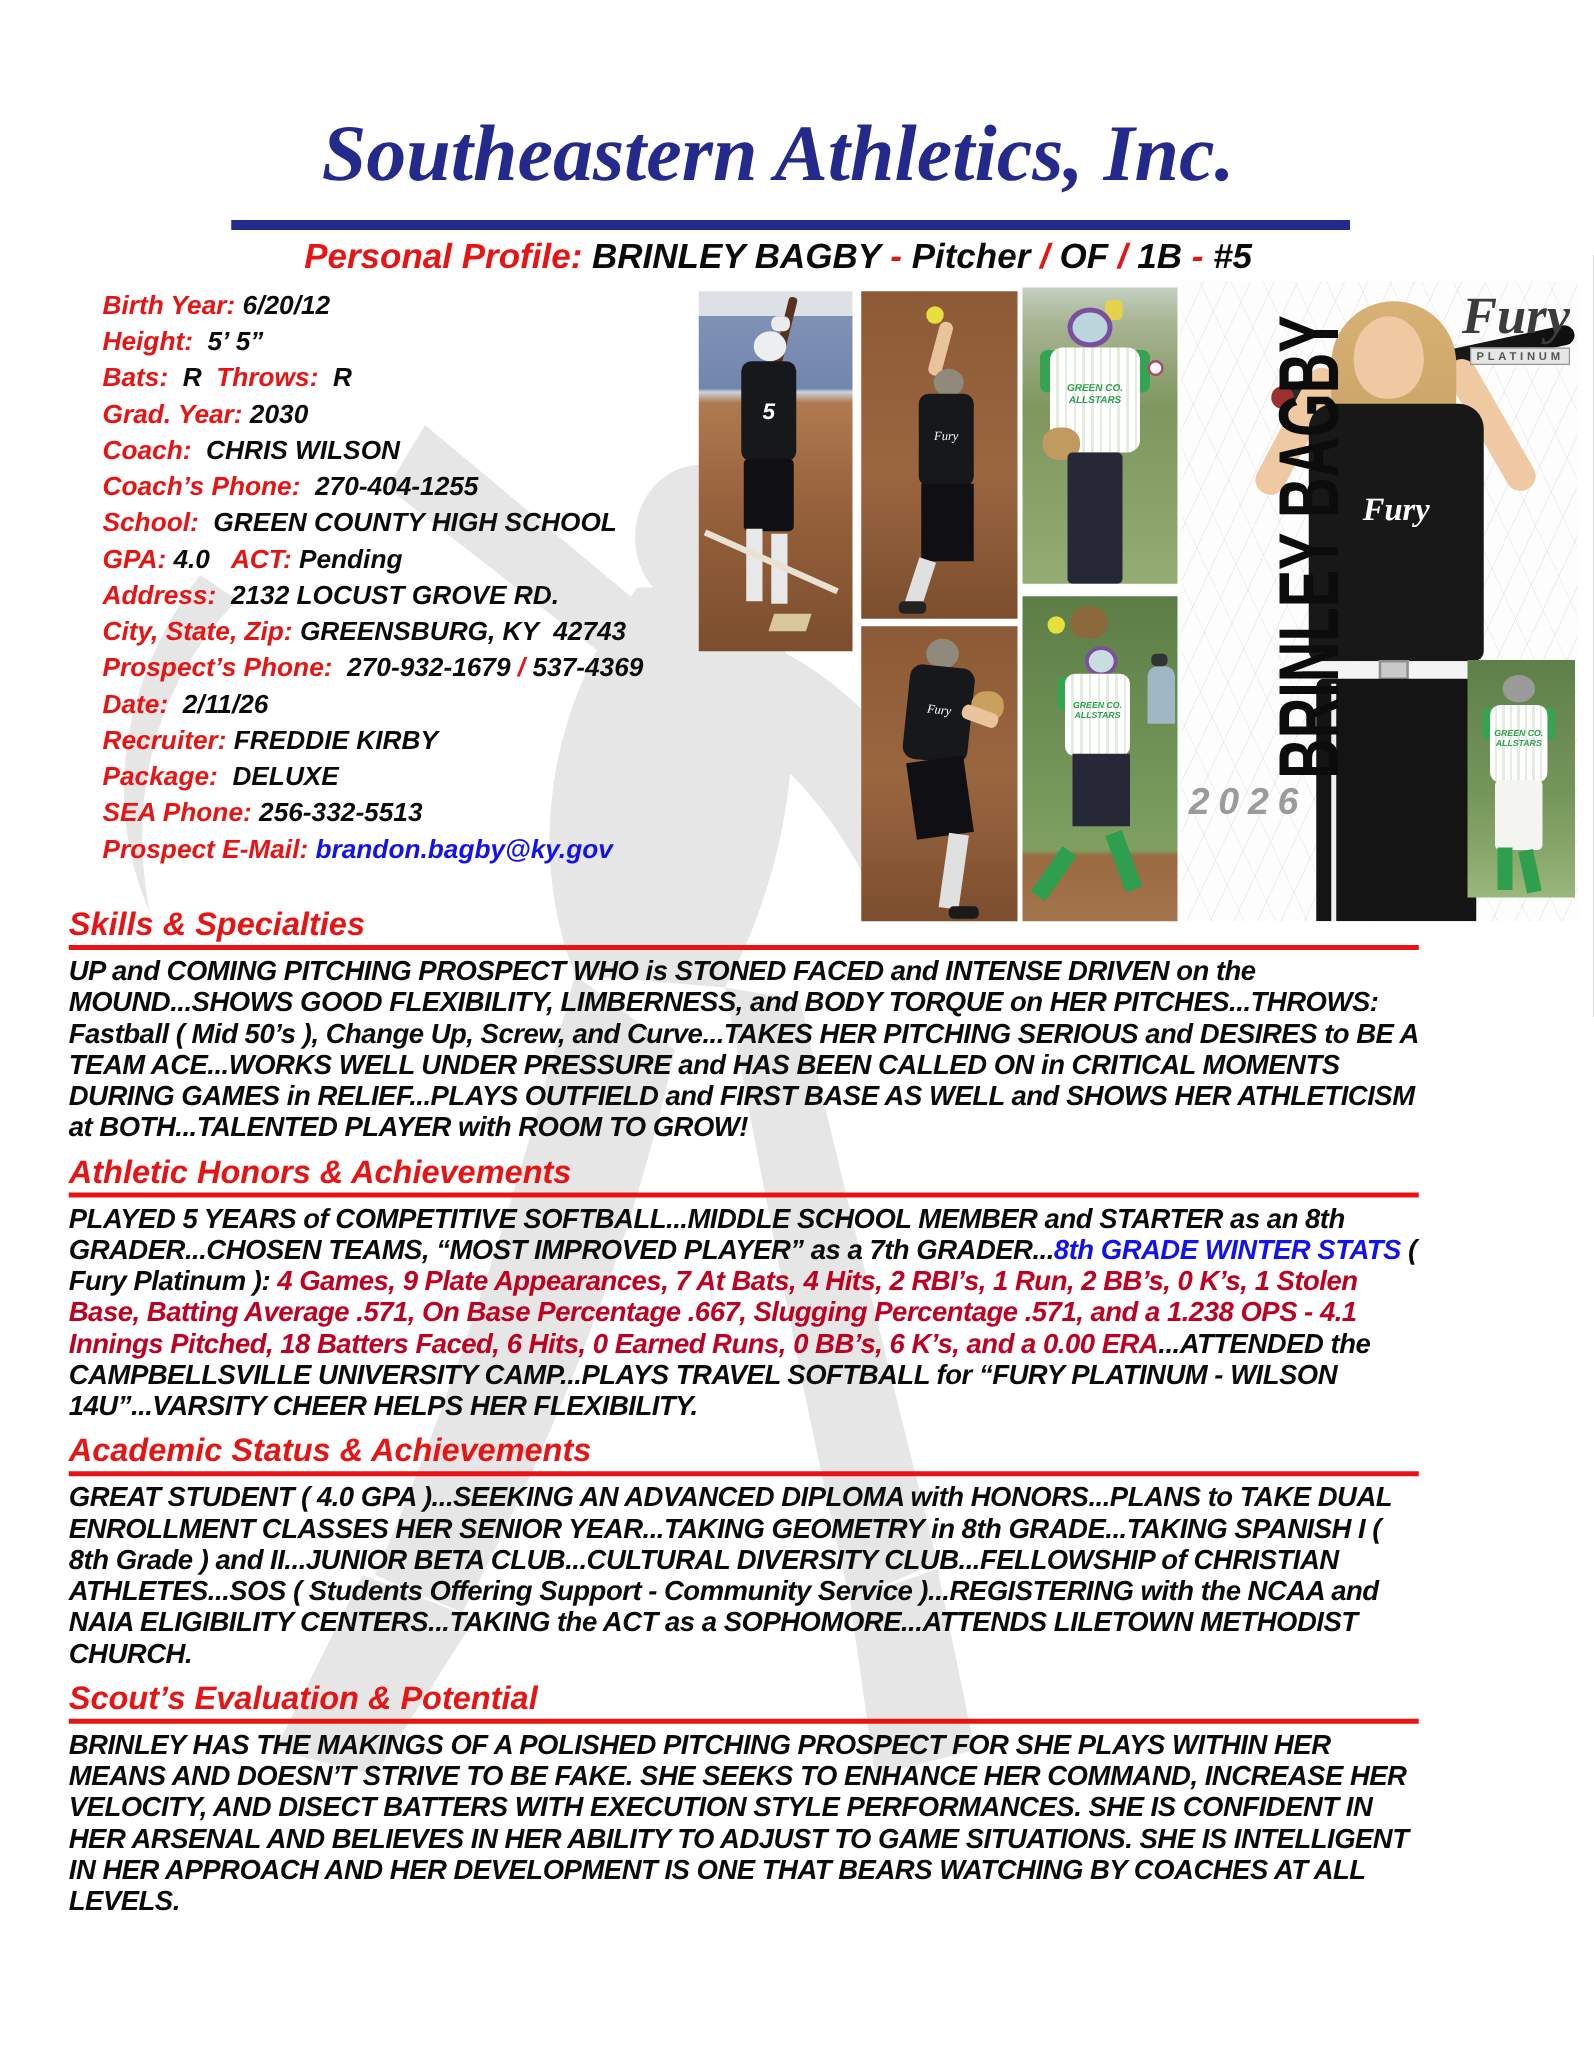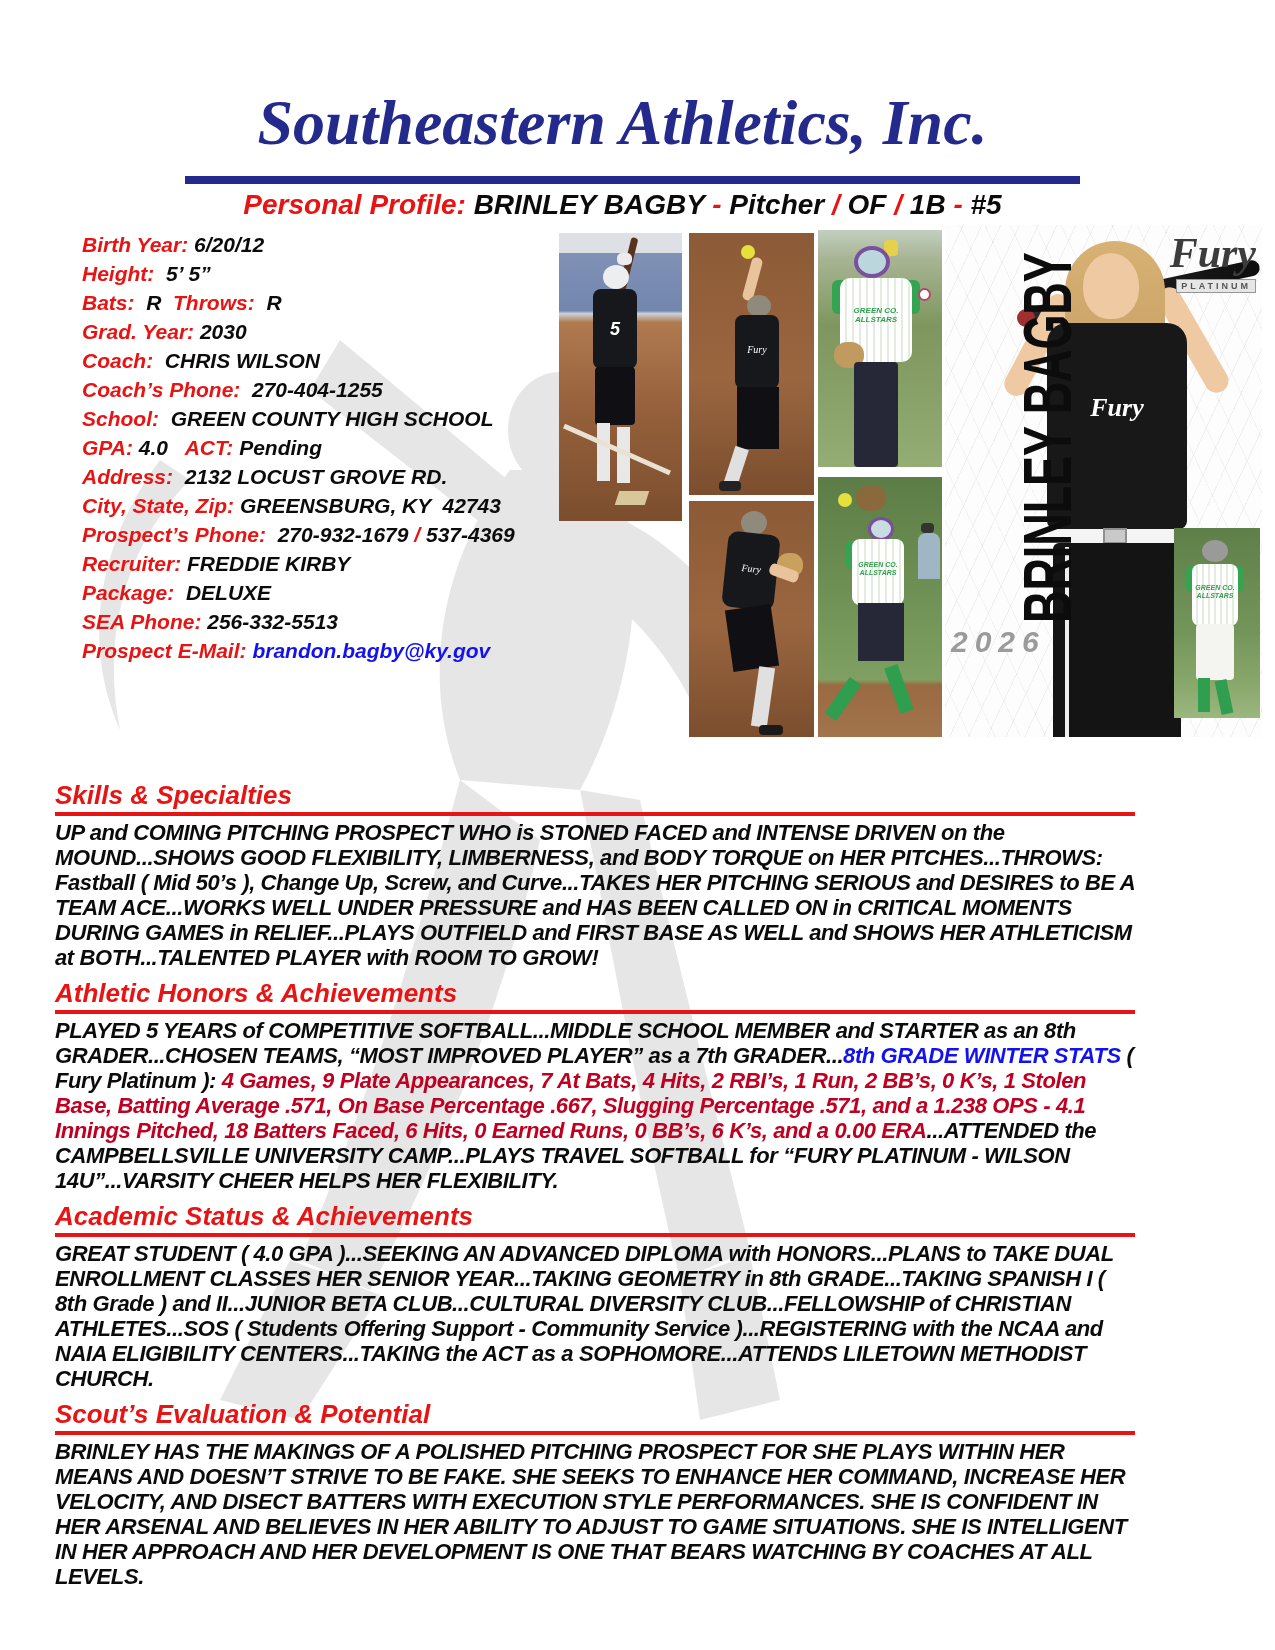--- a/index.html
+++ b/index.html
@@ -132,21 +132,21 @@
   .sp-torso{left:18px;top:36px;width:46px;height:62px;border-radius:8px;
     background:repeating-linear-gradient(90deg,#ffffff 0 4px,#e4ece0 4px 6px);
     color:#2f9e4e;font-weight:bold;font-style:italic;font-size:7px;text-align:center;padding-top:20px;line-height:8px;}
   .sp-slv1{left:12px;top:38px;width:12px;height:26px;background:#35a452;border-radius:5px;}
   .sp-slv2{left:58px;top:38px;width:12px;height:26px;background:#35a452;border-radius:5px;}
   .sp-pants{left:22px;top:96px;width:38px;height:56px;background:#f4f4f0;border-radius:4px;}
   .sp-sock1{left:24px;top:150px;width:12px;height:34px;background:#2f9e4e;}
   .sp-sock2{left:44px;top:152px;width:12px;height:34px;background:#2f9e4e;transform:rotate(-12deg);}
 
   
-  .sections{position:absolute;left:55px;top:780px;width:1080px;}
+  .sections{position:absolute;left:55px;top:724px;width:1080px;}
   .sec h2{font-style:italic;font-weight:bold;font-size:26px;line-height:30px;color:var(--red);
     border-bottom:4px solid var(--red);padding-bottom:2px;margin:8px 0 4px 0;}
   .sec:first-child h2{margin-top:0;}
   .sec p{font-style:italic;font-weight:bold;font-size:22px;line-height:25px;letter-spacing:-0.4px;
     text-align:left;}
 </style>
 </head>
 <body>
 
 <div class="page">
@@ -176,20 +176,21 @@
         <div class="dline"><span class="c-red">Height:  </span><span class="c-black">5’ 5”</span></div>
         <div class="dline"><span class="c-red">Bats:  </span><span class="c-black">R  </span><span class="c-red">Throws:  </span><span class="c-black">R</span></div>
         <div class="dline"><span class="c-red">Grad. Year: </span><span class="c-black">2030</span></div>
         <div class="dline"><span class="c-red">Coach:  </span><span class="c-black">CHRIS WILSON</span></div>
         <div class="dline"><span class="c-red">Coach’s Phone:  </span><span class="c-black">270-404-1255</span></div>
         <div class="dline"><span class="c-red">School:  </span><span class="c-black">GREEN COUNTY HIGH SCHOOL</span></div>
         <div class="dline"><span class="c-red">GPA: </span><span class="c-black">4.0   </span><span class="c-red">ACT: </span><span class="c-black">Pending</span></div>
         <div class="dline"><span class="c-red">Address:  </span><span class="c-black">2132 LOCUST GROVE RD.</span></div>
         <div class="dline"><span class="c-red">City, State, Zip: </span><span class="c-black">GREENSBURG, KY  42743</span></div>
         <div class="dline"><span class="c-red">Prospect’s Phone:  </span><span class="c-black">270-932-1679 </span><span class="c-red">/</span><span class="c-black"> 537-4369</span></div>
+        <div class="dline"><span class="c-red">Date:  </span><span class="c-black">2/11/26</span></div>
         <div class="dline"><span class="c-red">Recruiter: </span><span class="c-black">FREDDIE KIRBY</span></div>
         <div class="dline"><span class="c-red">Package:  </span><span class="c-black">DELUXE</span></div>
         <div class="dline"><span class="c-red">SEA Phone: </span><span class="c-black">256-332-5513</span></div>
         <div class="dline"><span class="c-red">Prospect E-Mail: </span><span class="c-blue">brandon.bagby@ky.gov</span></div>
       </div>
 
     <div class="collage">
 
       <div class="ph p1">
         <div class="p1-bat"></div>

